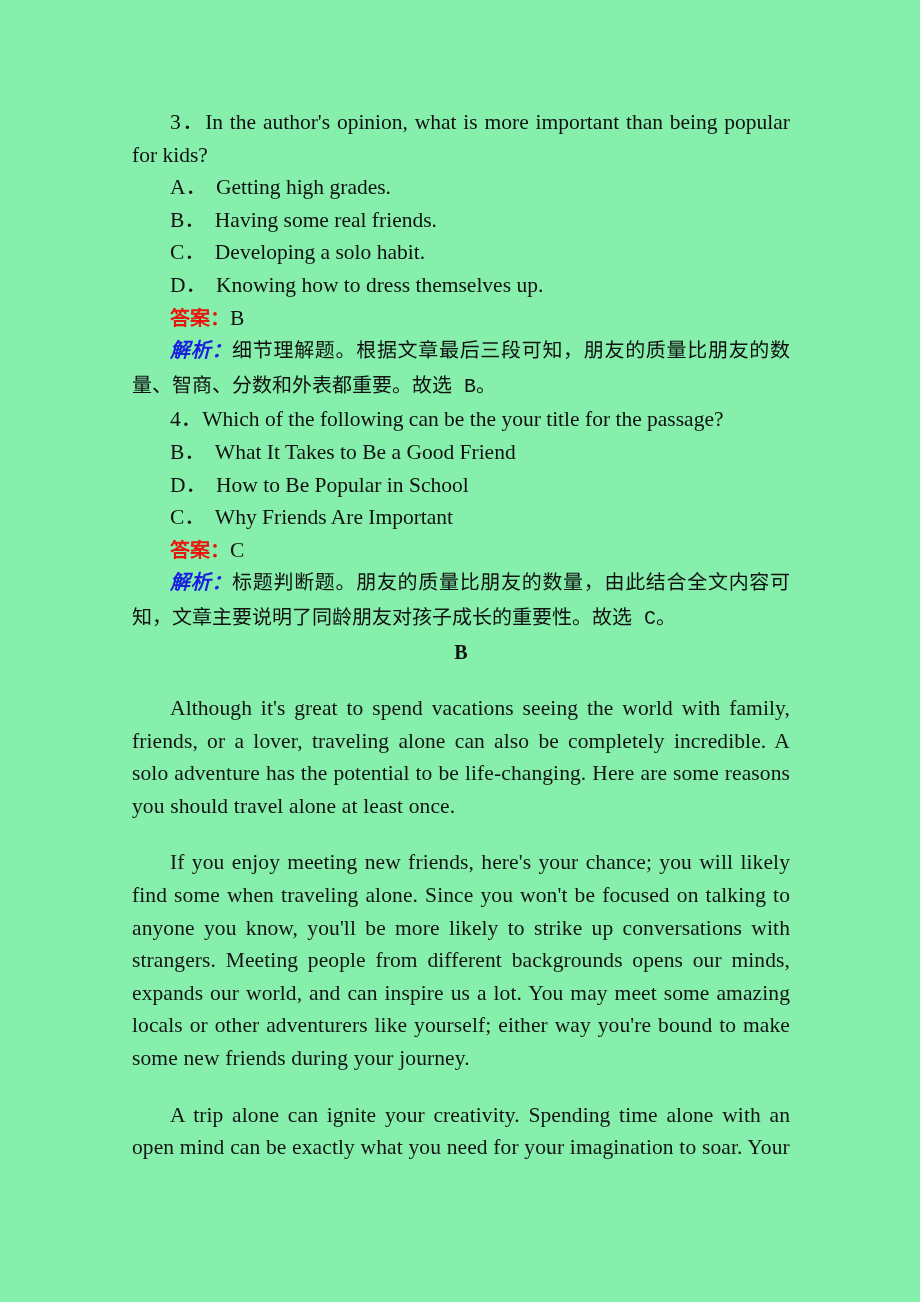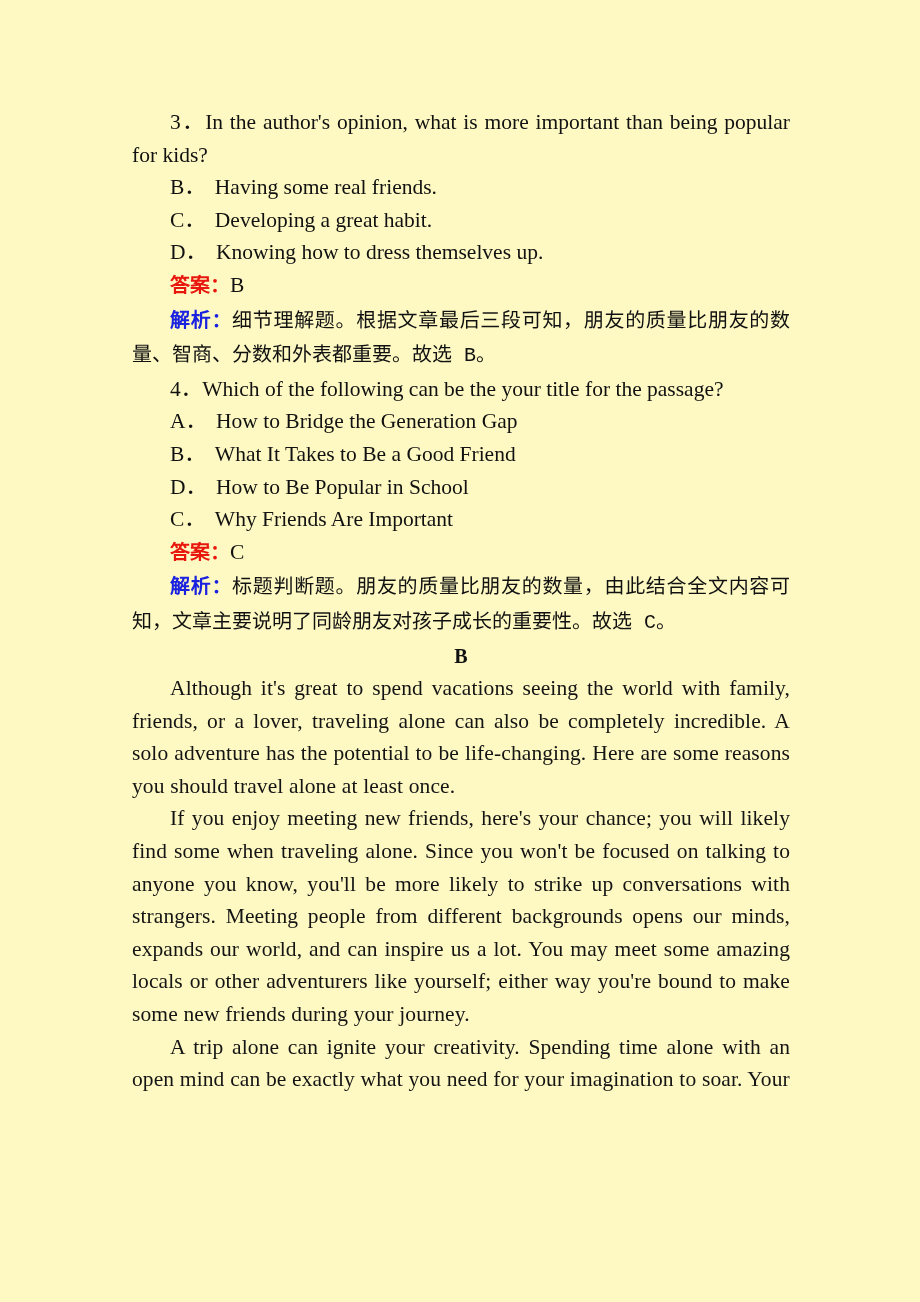--- a/index.html
+++ b/index.html
@@ -17,21 +17,21 @@
     color: #111111;
     -webkit-font-smoothing: antialiased;
   }
 
   .page {
     position: absolute;
     left: 0;
     top: 0;
     width: 920px;
     height: 1302px;
-    background: #fef9c3;
+    background: #86efac;
   }
 
   .content {
     position: absolute;
     left: 132px;
     top: 106px;
     width: 658px;
   }
 
   
@@ -43,20 +43,21 @@
     margin: 0;
     letter-spacing: 0.1px;
   }
 
   
   .para {
     text-align: justify;
     text-align-last: left;
     text-indent: 38px;
     word-spacing: 0.2px;
+    margin-top: 24px;
   }
 
   
   .question {
     text-align: justify;
     text-align-last: left;
     text-indent: 38px;
     font-size: 21.5px;
     line-height: 32.6px;
     margin: 0;
@@ -90,29 +91,30 @@
     text-indent: 38px;
     text-align: left;
   }
   .analysis-block {
     text-indent: 38px;
     text-align: justify;
     text-align-last: left;
   }
   .lbl-answer {
     color: #e8160c;
-    font-family: Liberation Mono, monospace;
+    font-family: Liberation Sans, sans-serif;
     font-weight: 700;
     font-size: 20px;
   }
   .lbl-analysis {
     color: #1a22e0;
     font-family: "DejaVu Sans", "Liberation Sans", sans-serif;
     font-weight: 700;
     font-size: 20px;
+    font-style: italic;
   }
   .cn {
     font-family: Liberation Mono, monospace;
     font-size: 20px;
   }
   .ansval {
     font-family: "Liberation Serif", "DejaVu Serif", serif;
     font-size: 21.5px;
   }
 
@@ -129,36 +131,36 @@
 </style>
 </head>
 <body>
 
 <div class="page">
   <div class="content">
 
     <div>
       <p class="question"><span>3．</span><span>In the author's opinion, what is more important than being popular for kids?</span></p>
 
+      <p class="option"><span class="opt-letter">A．</span><span class="opt-gap"></span><span>Getting high grades.</span></p>
 
       <p class="option"><span class="opt-letter">B．</span><span class="opt-gap"></span><span>Having some real friends.</span></p>
 
-      <p class="option"><span class="opt-letter">C．</span><span class="opt-gap"></span><span>Developing a great habit.</span></p>
+      <p class="option"><span class="opt-letter">C．</span><span class="opt-gap"></span><span>Developing a solo habit.</span></p>
 
       <p class="option"><span class="opt-letter">D．</span><span class="opt-gap"></span><span>Knowing how to dress themselves up.</span></p>
 
       <p class="answer-line"><span class="lbl-answer">答案：</span><span class="ansval">B</span></p>
 
       <p class="analysis-block"><span class="lbl-analysis">解析：</span><span class="cn">细节理解题。根据文章最后三段可知，朋友的质量比朋友的数量、智商、分数和外表都重要。故选 B。</span></p>
     </div>
 
     <div>
       <p class="question"><span>4．</span><span>Which of the following can be the your title for the passage?</span></p>
 
-      <p class="option"><span class="opt-letter">A．</span><span class="opt-gap"></span><span>How to Bridge the Generation Gap</span></p>
 
       <p class="option"><span class="opt-letter">B．</span><span class="opt-gap"></span><span>What It Takes to Be a Good Friend</span></p>
 
       <p class="option"><span class="opt-letter">D．</span><span class="opt-gap"></span><span>How to Be Popular in School</span></p>
 
       <p class="option"><span class="opt-letter">C．</span><span class="opt-gap"></span><span>Why Friends Are Important</span></p>
 
       <p class="answer-line"><span class="lbl-answer">答案：</span><span class="ansval">C</span></p>
 
       <p class="analysis-block"><span class="lbl-analysis">解析：</span><span class="cn">标题判断题。朋友的质量比朋友的数量，由此结合全文内容可知，文章主要说明了同龄朋友对孩子成长的重要性。故选 C。</span></p>

